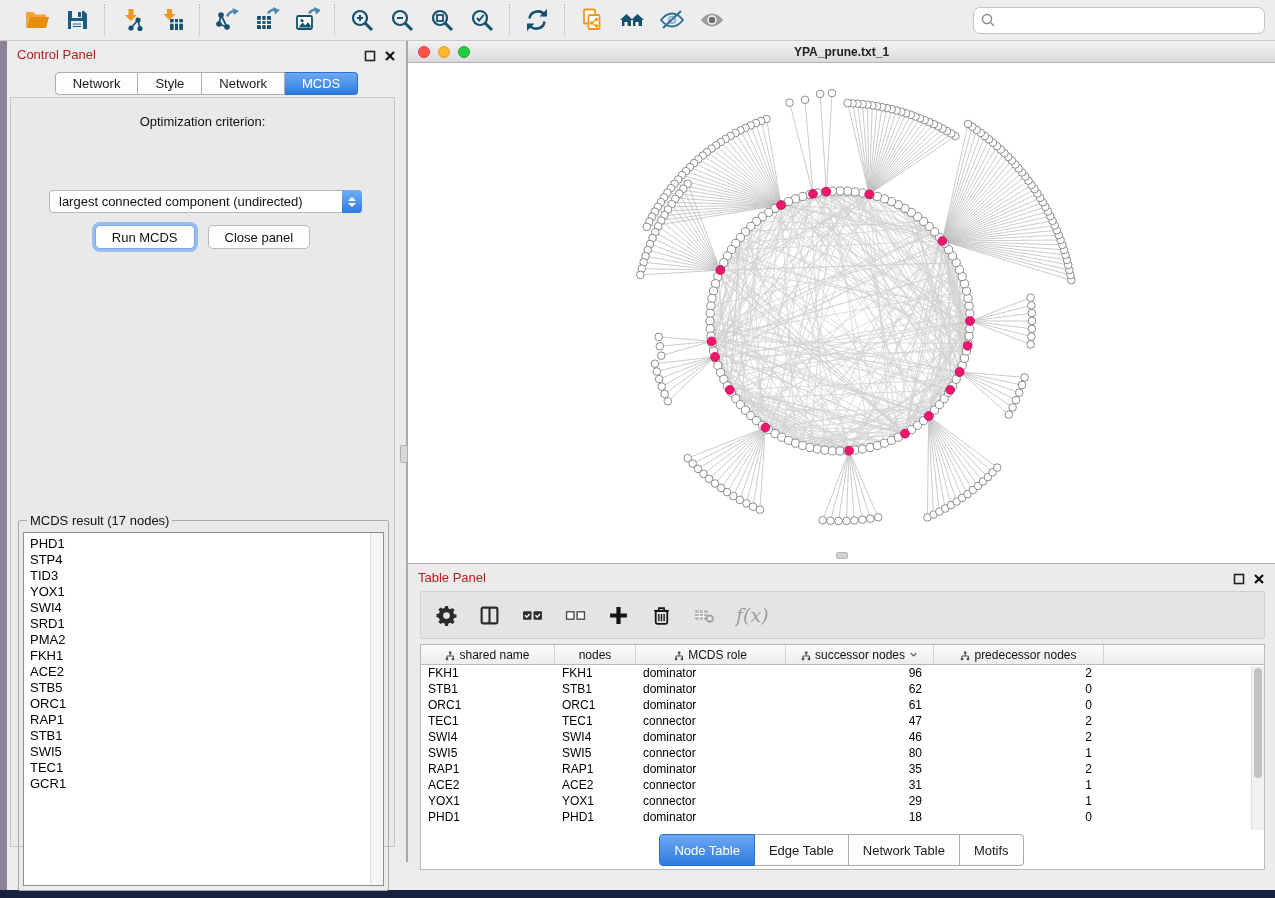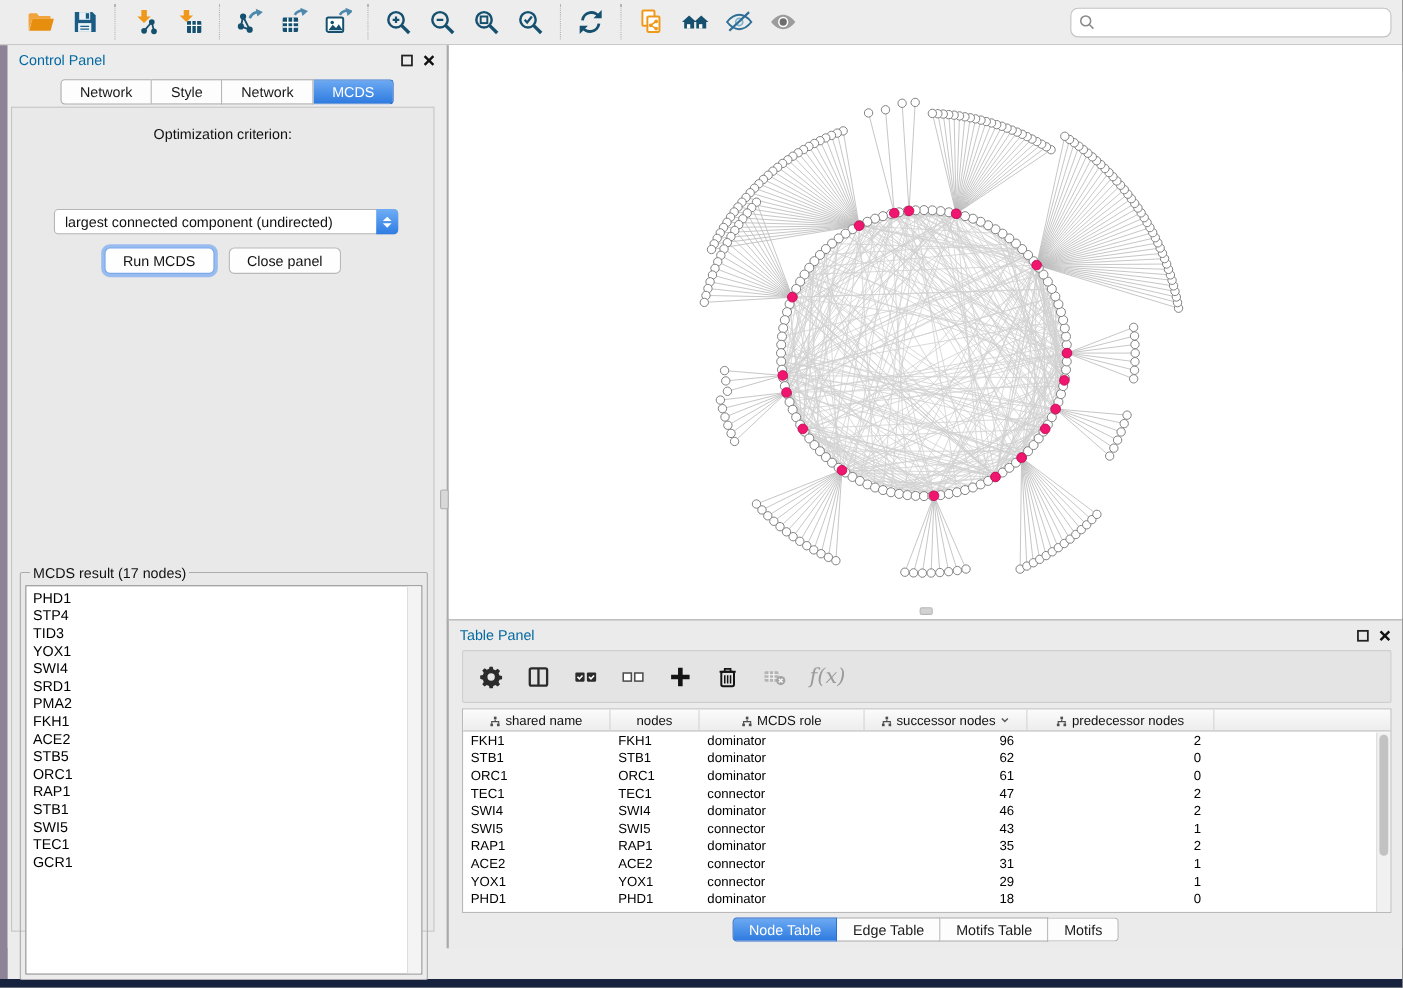--- a/index.html
+++ b/index.html
@@ -16,21 +16,21 @@
   .tb-group:last-of-type{border-right:none;}
   .tb-btn{width:30px;height:30px;border:none;background:transparent;padding:2px;cursor:pointer;}
   .tb-btn svg{width:26px;height:26px;display:block;}
   .search-wrap{margin-left:auto;position:relative;width:292px;height:27px;}
   .search-wrap input{width:100%;height:100%;border:1px solid #C3C3C3;border-radius:7px;background:#fff;
     padding:0 8px 0 28px;font-size:13px;outline:none;font-family:"Liberation Sans",sans-serif;}
   .search-icon{position:absolute;left:7px;top:5px;width:16px;height:16px;}
   
   #control-panel{position:absolute;left:7px;top:41px;width:399px;height:821px;background:#ECECEC;}
   .panel-header{position:relative;height:26px;display:flex;align-items:center;padding:0 10px;}
-  .panel-title{font-size:13px;color:#0369a1;}
+  .panel-title{font-size:13px;color:#b91c1c;}
   .panel-btns{margin-left:auto;display:flex;gap:8px;align-items:center;}
   .panel-btns span{width:12px;height:12px;display:inline-block;cursor:pointer;}
   #cp-tabs{position:absolute;left:0;top:31px;width:100%;display:flex;justify-content:center;}
   .seg-tab{height:23px;padding:0 17px;font-size:13px;background:#FDFDFD;border:1px solid #ADADAD;
     border-left-width:0;display:flex;align-items:center;color:#1a1a1a;cursor:pointer;}
   .seg-tab:first-child{border-radius:4px 0 0 4px;border-left-width:1px;}
   .seg-tab:last-child{border-radius:0 4px 4px 0;}
   .seg-tab.selected{background:linear-gradient(#6CA9F2,#2E7BE0);color:#fff;border-color:#2E6FCB;}
   #cp-body{position:absolute;left:3px;top:56px;width:385px;height:750px;background:#E9E9E9;
     border:1px solid #C6C6C6;}
@@ -73,35 +73,35 @@
     border:1px solid #B0B0B0;border-radius:2px;cursor:col-resize;}
   
   #table-panel{position:absolute;left:406px;top:563px;width:869px;height:299px;background:#EBEBEB;
     border-left:2px solid #A9A9A9;border-top:1px solid #ABABAB;}
   #tp-toolbar{position:absolute;left:12px;top:27px;width:845px;height:48px;background:#E4E4E4;
     border:1px solid #CFCFCF;border-radius:2px;display:flex;align-items:center;gap:19px;padding:0 14px;}
   .tp-btn{width:24px;height:24px;border:none;background:transparent;padding:1px;cursor:pointer;}
   .tp-btn svg{width:21px;height:21px;display:block;}
   .tp-btn.disabled{opacity:.75;cursor:default;}
   .fx-label{font-family:"DejaVu Serif",serif;font-style:italic;font-size:19px;color:#9B9B9B;cursor:default;}
-  #data-table{position:absolute;left:12px;top:80px;width:845px;height:186px;background:#fff;
+  #data-table{position:absolute;left:12px;top:80px;width:845px;height:226px;background:#fff;
     border:1px solid #B9B9B9;overflow:hidden;}
   #dt-header{display:flex;height:20px;background:linear-gradient(#FBFBFB,#EDEDED);
     border-bottom:1px solid #B9B9B9;}
   .dt-hcell{position:relative;display:flex;align-items:center;justify-content:center;gap:4px;
     border-right:1px solid #D4D4D4;font-size:12px;color:#111;cursor:pointer;}
   .dt-hcell .hicon{width:10px;height:10px;}
   .dt-row{display:flex;height:16px;align-items:center;cursor:default;}
   .dt-cell{font-size:12px;color:#000;white-space:nowrap;overflow:hidden;}
   .dt-cell.left{padding-left:7px;text-align:left;}
   .dt-cell.right{padding-right:12px;text-align:right;}
   .dt-scroll{position:absolute;right:0;top:21px;width:13px;height:164px;background:#F1F1F1;border-left:1px solid #DDD;}
   .dt-thumb{position:absolute;left:2px;top:2px;width:8px;height:110px;background:#C2C2C2;border-radius:4px;}
   #tp-tabs{position:absolute;left:0;top:270px;width:100%;display:flex;justify-content:center;}
-  #tp-tabs .seg-tab{height:22px;font-size:13px;padding:0 14px;}
+  #tp-tabs .seg-tab{height:32px;font-size:13px;padding:0 14px;}
   
   #status-bar{position:absolute;left:7px;top:862px;width:1268px;height:28px;background:#ECECEC;
     border-top:1px solid #BDBDBD;display:flex;align-items:center;padding:0 8px;}
   .sb-left{width:32px;height:22px;background:#F5F5F5;border:1px solid #B9B9B9;border-radius:3px;
     display:flex;align-items:center;justify-content:center;cursor:pointer;}
   .memory-btn{margin-left:auto;height:22px;background:#FEFEFE;border:1px solid #B5B5B5;border-radius:4px;
     display:flex;align-items:center;gap:6px;padding:0 10px;font-size:13px;color:#111;cursor:pointer;
     font-family:"Liberation Sans",sans-serif;}
   .memory-btn .dot{width:11px;height:11px;border-radius:50%;display:inline-block;}
 </style>
@@ -326,20 +326,28 @@
               <div class="result-item">TEC1</div>
               <div class="result-item">GCR1</div>
             </div>
           <div class="vscroll"></div>
         </div>
       </fieldset>
     </div>
   </div>
 
   <div id="network-panel">
+    <div class="net-titlebar">
+      <span class="lights">
+        <i class="l-red"></i>
+        <i class="l-yel"></i>
+        <i class="l-grn"></i>
+      </span>
+      <span class="net-title">YPA_prune.txt_1</span>
+    </div>
     <div id="net-canvas"><svg width="867" height="498" viewBox="0 0 867 498">
       <g stroke="#9a9a9a" stroke-width="0.75" opacity="0.45">
             <line x1="373.0" y1="141.2" x2="387.5" y2="379.2"></line>
             <line x1="373.0" y1="141.2" x2="536.3" y2="334.6"></line>
             <line x1="373.0" y1="141.2" x2="558.5" y2="287.0"></line>
             <line x1="373.0" y1="141.2" x2="558.5" y2="227.0"></line>
             <line x1="373.0" y1="141.2" x2="531.6" y2="173.4"></line>
             <line x1="373.0" y1="141.2" x2="503.4" y2="148.4"></line>
             <line x1="373.0" y1="141.2" x2="327.7" y2="179.4"></line>
             <line x1="373.0" y1="141.2" x2="526.6" y2="167.8"></line>
@@ -1357,21 +1365,21 @@
             <div class="dt-cell left" style="width: 134px;">SWI4</div>
             <div class="dt-cell left" style="width: 81px;">SWI4</div>
             <div class="dt-cell left" style="width: 150px;">dominator</div>
             <div class="dt-cell right" style="width: 148px;">46</div>
             <div class="dt-cell right" style="width: 170px;">2</div>
           </div>
           <div class="dt-row">
             <div class="dt-cell left" style="width: 134px;">SWI5</div>
             <div class="dt-cell left" style="width: 81px;">SWI5</div>
             <div class="dt-cell left" style="width: 150px;">connector</div>
-            <div class="dt-cell right" style="width: 148px;">43</div>
+            <div class="dt-cell right" style="width: 148px;">80</div>
             <div class="dt-cell right" style="width: 170px;">1</div>
           </div>
           <div class="dt-row">
             <div class="dt-cell left" style="width: 134px;">RAP1</div>
             <div class="dt-cell left" style="width: 81px;">RAP1</div>
             <div class="dt-cell left" style="width: 150px;">dominator</div>
             <div class="dt-cell right" style="width: 148px;">35</div>
             <div class="dt-cell right" style="width: 170px;">2</div>
           </div>
           <div class="dt-row">
@@ -1396,18 +1404,18 @@
             <div class="dt-cell right" style="width: 170px;">0</div>
           </div>
         </div>
       <div class="dt-scroll">
           <div class="dt-thumb"></div>
         </div>
     </div>
     <div id="tp-tabs">
         <div class="seg-tab selected">Node Table</div>
         <div class="seg-tab">Edge Table</div>
-        <div class="seg-tab">Motifs Table</div>
+        <div class="seg-tab">Network Table</div>
         <div class="seg-tab">Motifs</div>
       </div>
   </div>
 
 </div>
 
 </body></html>

